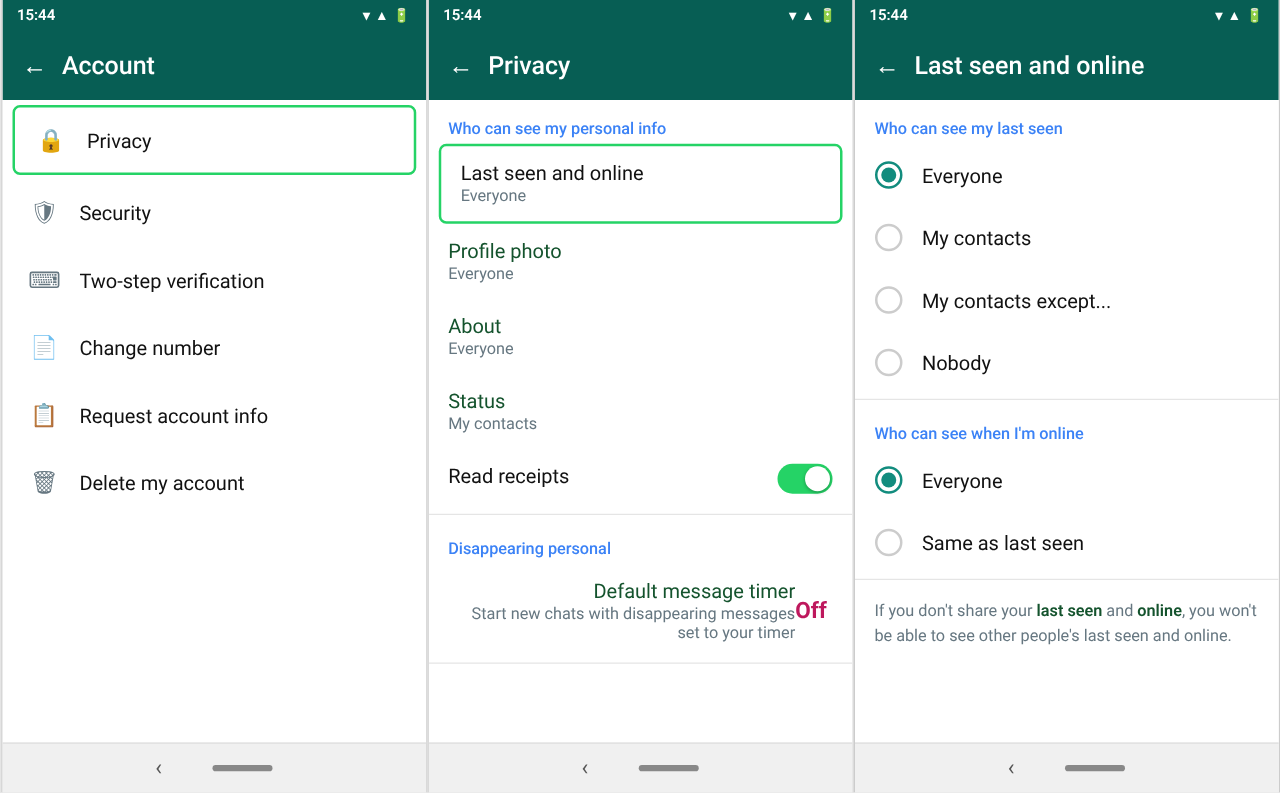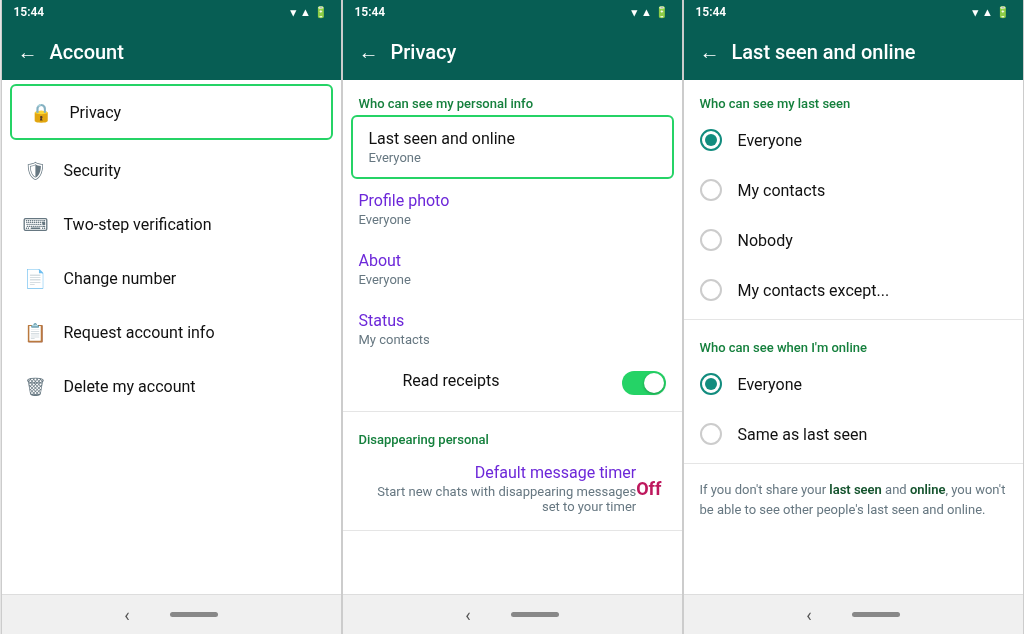--- a/index.html
+++ b/index.html
@@ -71,21 +71,21 @@
     
     .content {
       flex: 1;
       overflow-y: auto;
       background: #fff;
     }
 
     
     .section-label {
       font-size: 13px;
-      color: #15803d;
+      color: #3b82f6;
       padding: 16px 16px 4px;
       font-weight: 500;
     }
 
     
     .menu-item {
       display: flex;
       align-items: center;
       padding: 12px 16px;
       cursor: pointer;
@@ -209,21 +209,21 @@
       background: #e5e5e5;
       margin: 4px 0;
     }
 
     .privacy-item {
       padding: 12px 16px;
       cursor: pointer;
     }
     .privacy-item-title {
       font-size: 16px;
-      color: #6d28d9;
+      color: #14532d;
     }
     .privacy-item-sub {
       font-size: 13px;
       color: #667781;
       margin-top: 2px;
     }
     .privacy-item.highlighted {
       border: 2px solid #25D366;
       border-radius: 6px;
       margin: 0 8px;
@@ -237,21 +237,20 @@
       align-items: flex-start;
       padding: 12px 16px;
       gap: 12px;
     }
     .read-receipts-content {
       flex: 1;
     }
     .read-receipts-title {
       font-size: 16px;
       color: #111;
-      margin-left: 44px;
     }
     .read-receipts-sub {
       font-size: 12px;
       color: #667781;
       margin-top: 2px;
       line-height: 1.4;
     }
   </style>
 </head>
 <body>
@@ -386,25 +385,25 @@
     <div class="radio-option">
       <div class="radio-circle selected"></div>
       <span class="radio-label">Everyone</span>
     </div>
     <div class="radio-option">
       <div class="radio-circle"></div>
       <span class="radio-label">My contacts</span>
     </div>
     <div class="radio-option">
       <div class="radio-circle"></div>
+      <span class="radio-label">My contacts except...</span>
+    </div>
+    <div class="radio-option">
+      <div class="radio-circle"></div>
       <span class="radio-label">Nobody</span>
-    </div>
-    <div class="radio-option">
-      <div class="radio-circle"></div>
-      <span class="radio-label">My contacts except...</span>
     </div>
 
     <div class="divider"></div>
 
     <div class="section-label">Who can see when I'm online</div>
 
     <div class="radio-option">
       <div class="radio-circle selected"></div>
       <span class="radio-label">Everyone</span>
     </div>

